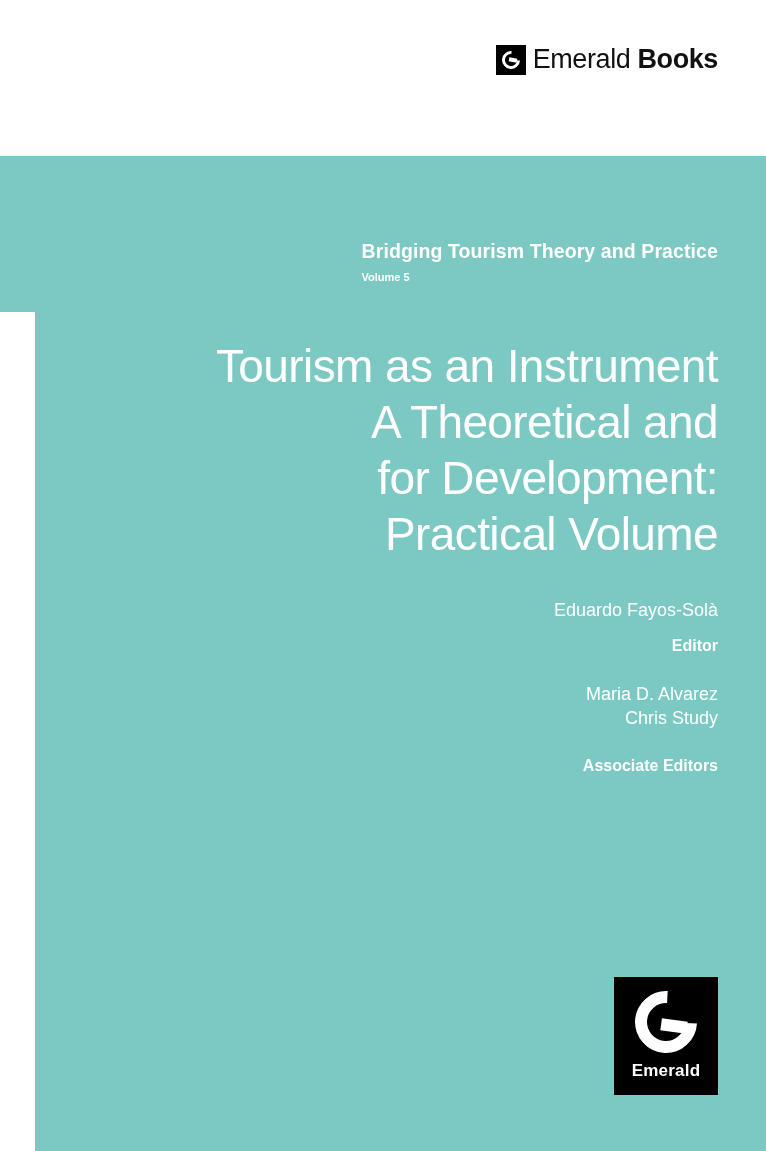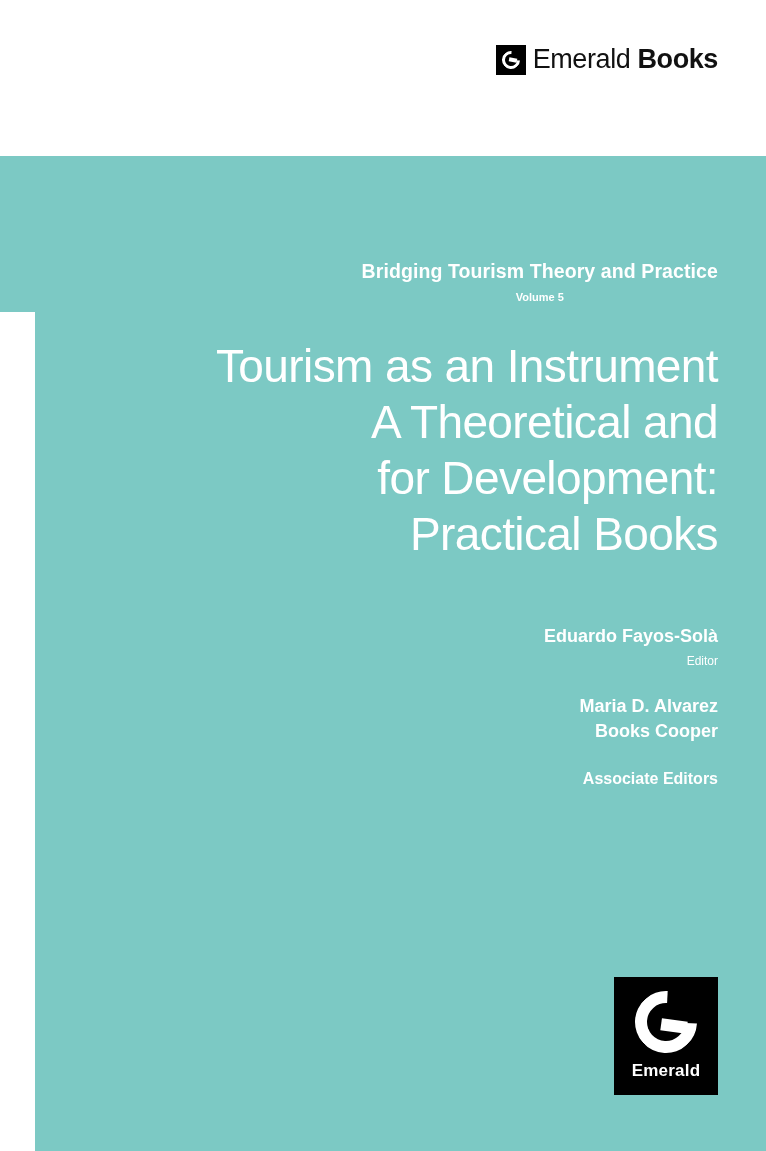--- a/index.html
+++ b/index.html
@@ -93,22 +93,22 @@
     top: 312px;
     width: 35px;
     height: 839px;
     background: #ffffff;
   }
 
   
   .series-block {
     position: absolute;
     right: 48px;
-    top: 260px;
-    text-align: center;
+    top: 240px;
+    text-align: left;
     color: #ffffff;
   }
   .series-title {
     font-size: 19.5px;
     font-weight: 700;
     letter-spacing: 0.1px;
     line-height: 1.2;
   }
   .series-volume {
     font-size: 11px;
@@ -137,36 +137,35 @@
   
   .credits {
     position: absolute;
     right: 48px;
     top: 598px;
     text-align: right;
     color: #ffffff;
   }
   .editor-name {
     font-size: 18px;
-    font-weight: 700;
+    font-weight: 400;
     line-height: 1.35;
-    margin-top: 26px;
   }
   .editor-role {
-    font-size: 12px;
-    font-weight: 400;
-    margin-top: 5px;
+    font-size: 16px;
+    font-weight: 700;
+    margin-top: 13px;
     line-height: 1.35;
   }
   .assoc-names {
     margin-top: 25px;
   }
   .assoc-name {
     font-size: 18px;
-    font-weight: 700;
+    font-weight: 400;
     line-height: 1.35;
   }
   .assoc-role {
     font-size: 16px;
     font-weight: 700;
     margin-top: 27px;
   }
 
   
   .emerald-badge {
@@ -226,29 +225,29 @@
 
   <div class="series-block">
     <div class="series-title">Bridging Tourism Theory and Practice</div>
     <div class="series-volume">Volume 5</div>
   </div>
 
   <div class="title-block">
     <div class="title-line">Tourism as an Instrument</div>
     <div class="title-line">A Theoretical and</div>
     <div class="title-line">for Development:</div>
-    <div class="title-line">Practical Books</div>
+    <div class="title-line">Practical Volume</div>
   </div>
 
   <div class="credits">
     <div class="editor-name">Eduardo Fayos-Solà</div>
     <div class="editor-role">Editor</div>
     <div class="assoc-names">
       <div class="assoc-name">Maria D. Alvarez</div>
-      <div class="assoc-name">Books Cooper</div>
+      <div class="assoc-name">Chris Study</div>
     </div>
     <div class="assoc-role">Associate Editors</div>
   </div>
 
   <div class="emerald-badge">
     <div class="ring"></div>
     <div class="tail"></div>
     <div class="word">Emerald</div>
   </div>
 

